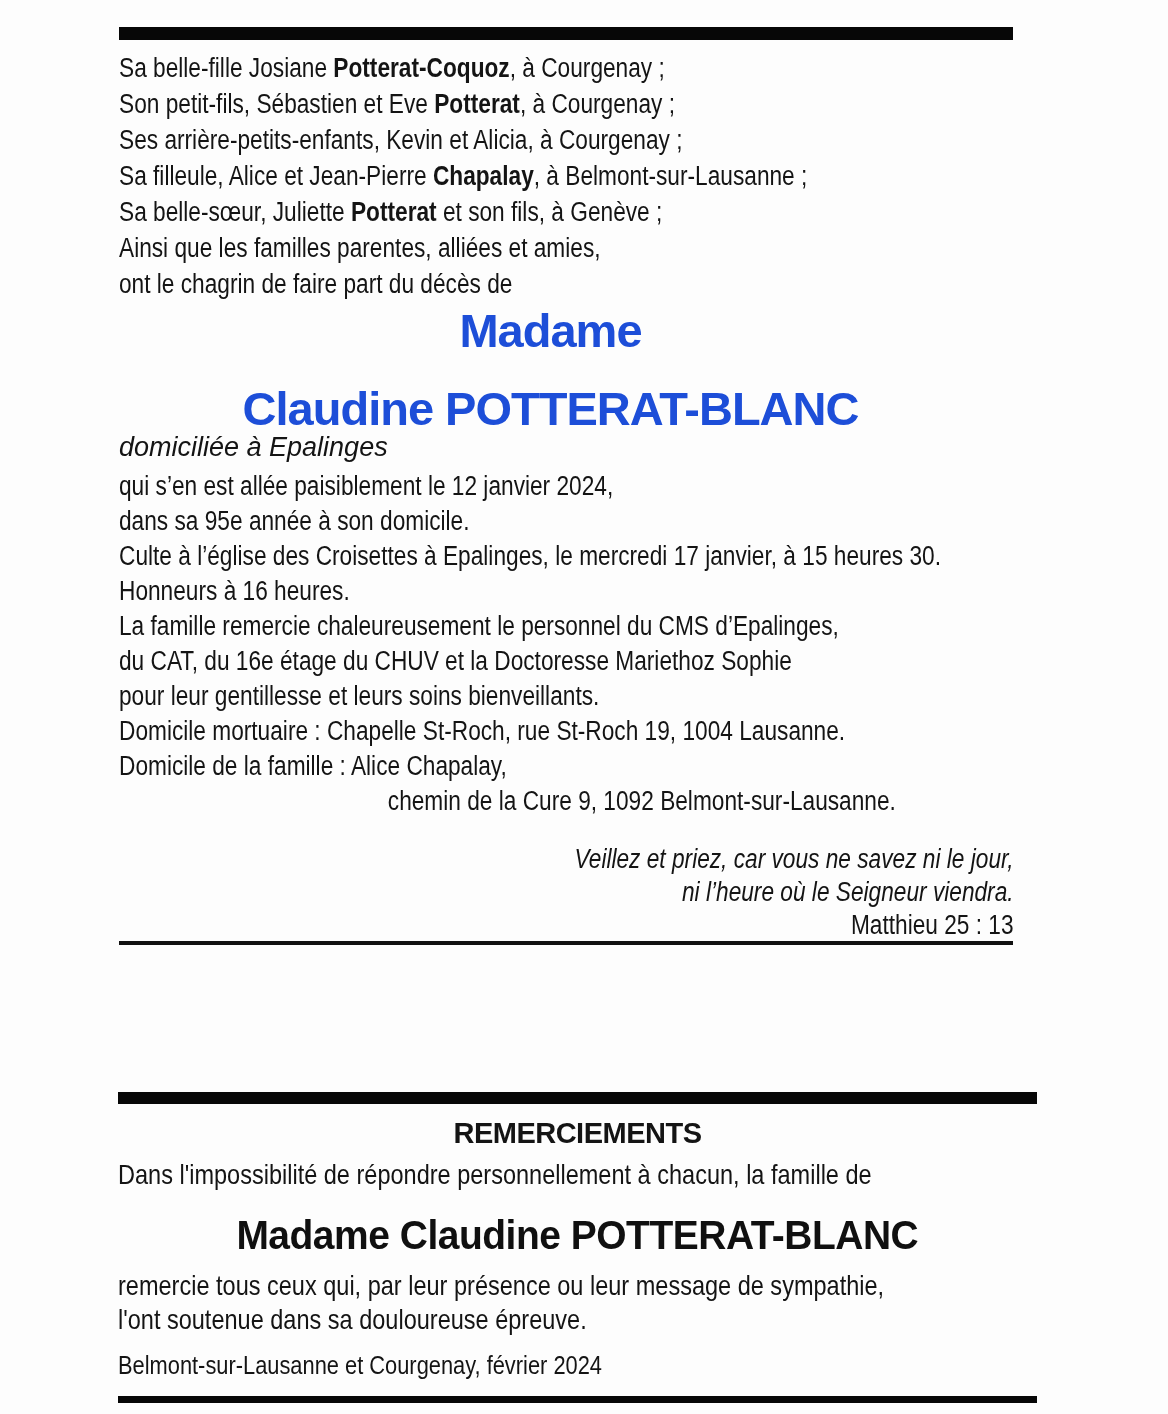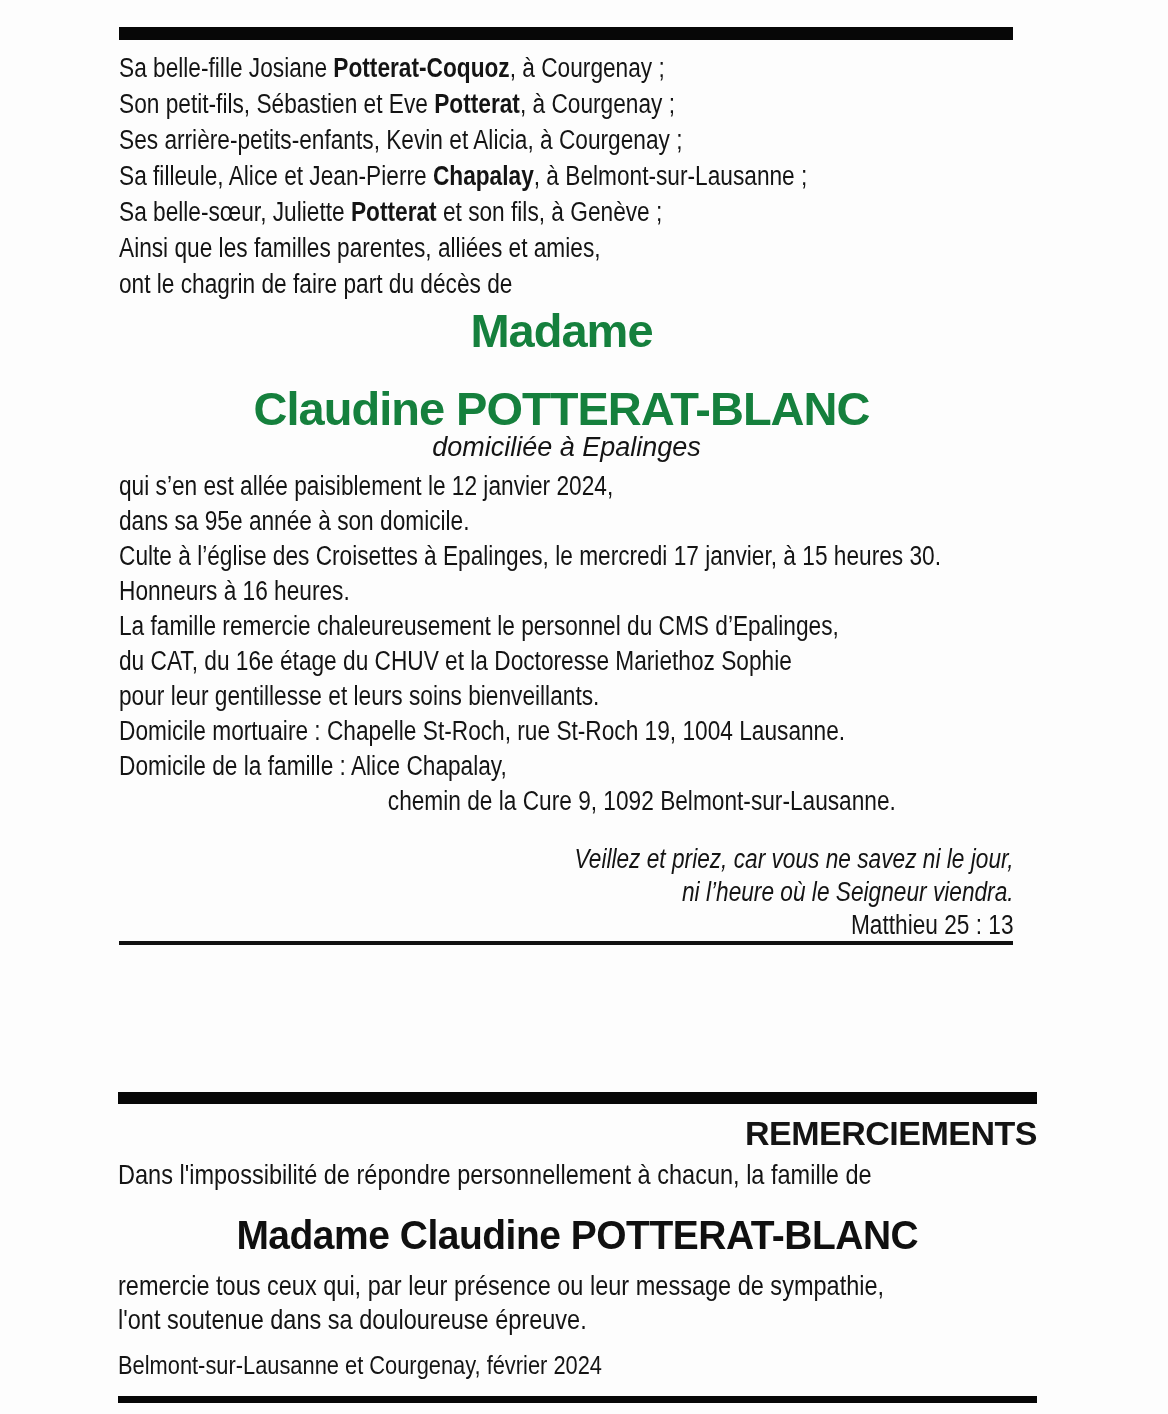--- a/index.html
+++ b/index.html
@@ -21,51 +21,51 @@
   .block { position: absolute; }
   .condensed { transform: scaleX(0.84); transform-origin: 0 0; }
 
   .family {
     left: 119px; top: 50px; width: 1065px;
     font-size: 27px; line-height: 36px;
   }
   .b { font-weight: bold; }
 
   .title-salutation, .title-name {
-    left: 114px; width: 895px;
+    left: 103px; width: 895px;
     text-align: center; font-weight: bold;
     font-size: 47px; line-height: 54px; letter-spacing: -1px;
-    color: #15803d;
+    color: #1d4ed8;
   }
   .title-salutation { top: 304px; }
   .title-name { top: 368px; margin-top: 14px; }
 
   .subtitle {
     left: 119px; top: 430px; width: 895px;
-    text-align: center; font-style: italic;
+    text-align: left; font-style: italic;
     font-size: 27px; line-height: 34px;
   }
 
   .body1 {
     left: 119px; top: 469px; width: 1065px;
     font-size: 27px; line-height: 35px;
   }
   .indent { padding-left: 320px; }
 
   .quote {
     left: 119px; top: 843px; width: 1065px;
     text-align: right; font-style: italic;
     font-size: 27px; line-height: 33px;
   }
   .quote-ref { font-style: normal; }
 
   .heading2 {
     left: 118px; top: 1115px; width: 919px;
-    text-align: right; font-weight: bold;
-    font-size: 34px; line-height: 36px; letter-spacing: -0.5px;
+    text-align: center; font-weight: bold;
+    font-size: 29px; line-height: 36px; letter-spacing: -0.5px;
   }
   .intro2 {
     left: 118px; top: 1157px; width: 1094px;
     font-size: 28px; line-height: 36px;
   }
   .name2 {
     left: 118px; top: 1210px; width: 967px;
     transform: scaleX(0.95); transform-origin: 0 0;
     text-align: center; font-weight: bold;
     font-size: 41px; line-height: 50px; letter-spacing: -0.5px;

